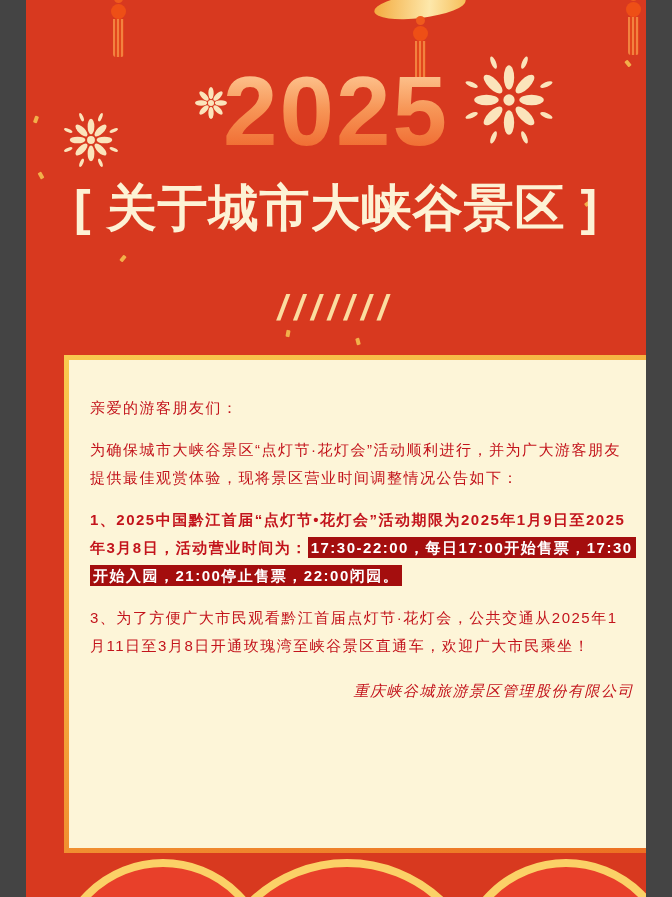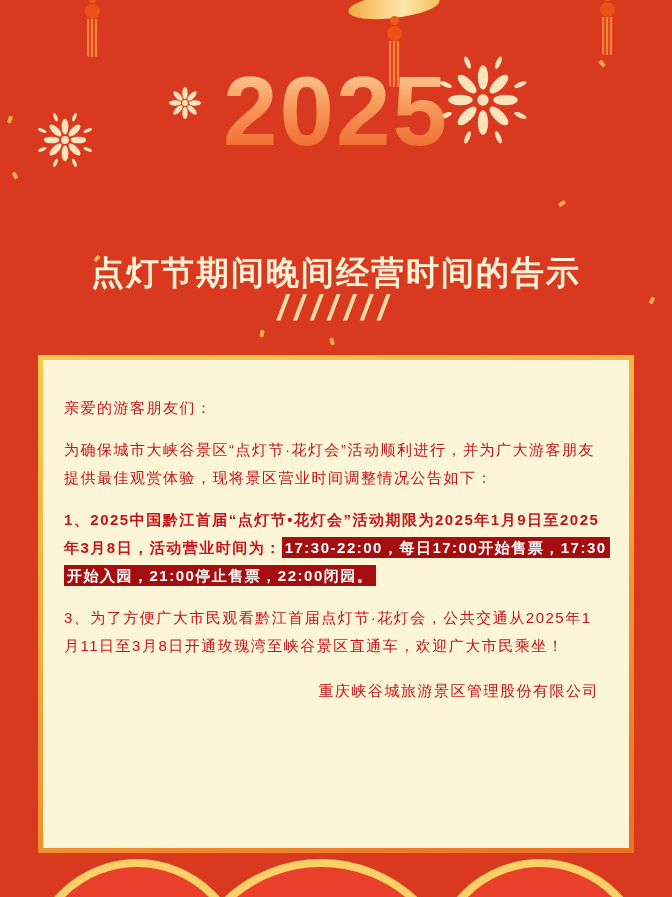--- a/index.html
+++ b/index.html
@@ -1,17 +1,17 @@
 <!DOCTYPE html>
 <html><head>
 <meta charset="utf-8">
 <style>
   html,body{margin:0;padding:0;background:#444;}
   .poster{
-    position:relative;width:672px;height:897px;overflow:hidden;
+    position:relative;width:620px;height:897px;overflow:hidden;
     background:#d8391f;
     font-family:"Liberation Sans","DejaVu Sans",sans-serif;
     margin:0 auto;
   }
   
   .tassel{position:absolute;width:16px;}
   .tassel .bead-s{width:9px;height:9px;border-radius:50%;background:#ef5a1d;margin:0 auto;}
   .tassel .bead-b{width:15px;height:15px;border-radius:50%;background:#ee4f16;margin:1px auto 0;}
   .tassel .threads{
     width:11px;height:38px;margin:0 auto;
@@ -61,21 +61,21 @@
     font-size:15px;line-height:28px;letter-spacing:1.5px;
   }
   .card p{margin:0 0 14px;}
   .bold{font-weight:700;}
   .hl{
     background:#a40e0e;color:#ffffff;font-weight:700;
     padding:2px 3px;
     -webkit-box-decoration-break:clone;box-decoration-break:clone;
   }
   .sign{text-align:right;line-height:34px;margin-top:14px;}
-  .sign p{margin:9px;}
+  .sign p{margin:0;font-style:italic;}
   
   .scallops{position:absolute;left:0;bottom:0;width:672px;height:44px;overflow:hidden;}
   .sc{position:absolute;top:6px;border-radius:50%;background:#e8402a;
       border:8px solid #fbd167;box-sizing:border-box;}
   .sc .rib{position:absolute;border:4px solid transparent;border-radius:50%;
       border-bottom-color:#d22f1b;}
   .sc1{left:28px;width:218px;height:218px;}
   .sc2{left:180px;width:282px;height:282px;}
   .sc3{left:430px;width:220px;height:220px;}
   .rib-a{left:24px;top:8px;width:64px;height:64px;transform:rotate(18deg);}
@@ -158,21 +158,21 @@
   <div class="speck" style="left:8px;top:116px;transform:rotate(20deg);"></div>
   <div class="speck" style="left:13px;top:172px;transform:rotate(-30deg);"></div>
   <div class="speck" style="left:95px;top:255px;transform:rotate(40deg);"></div>
   <div class="speck" style="left:330px;top:338px;transform:rotate(-15deg);"></div>
   <div class="speck" style="left:650px;top:297px;transform:rotate(25deg);"></div>
   <div class="speck" style="left:600px;top:60px;transform:rotate(-40deg);"></div>
   <div class="speck" style="left:260px;top:330px;transform:rotate(10deg);"></div>
   <div class="speck" style="left:560px;top:200px;transform:rotate(55deg);"></div>
 
   <div class="year">2025</div>
-  <h2 class="subtitle">点灯节期间晚间经营时间的告示</h2>
+  <h1 class="title">[ 关于城市大峡谷景区 ]</h1>
   <div class="slashes">///////</div>
 
   <div class="card-wrap">
     <div class="card">
       <p>亲爱的游客朋友们：</p>
       <p>为确保城市大峡谷景区“点灯节·花灯会”活动顺利进行，并为广大游客朋友提供最佳观赏体验，现将景区营业时间调整情况公告如下：</p>
       <p>
         <span class="bold">1、2025中国黔江首届“点灯节•花灯会”活动期限为2025年1月9日至2025年3月8日，活动营业时间为：</span><span class="hl">17:30-22:00，每日17:00开始售票，17:30开始入园，21:00停止售票，22:00闭园。</span>
       </p>
       <p>3、为了方便广大市民观看黔江首届点灯节·花灯会，公共交通从2025年1月11日至3月8日开通玫瑰湾至峡谷景区直通车，欢迎广大市民乘坐！</p>

